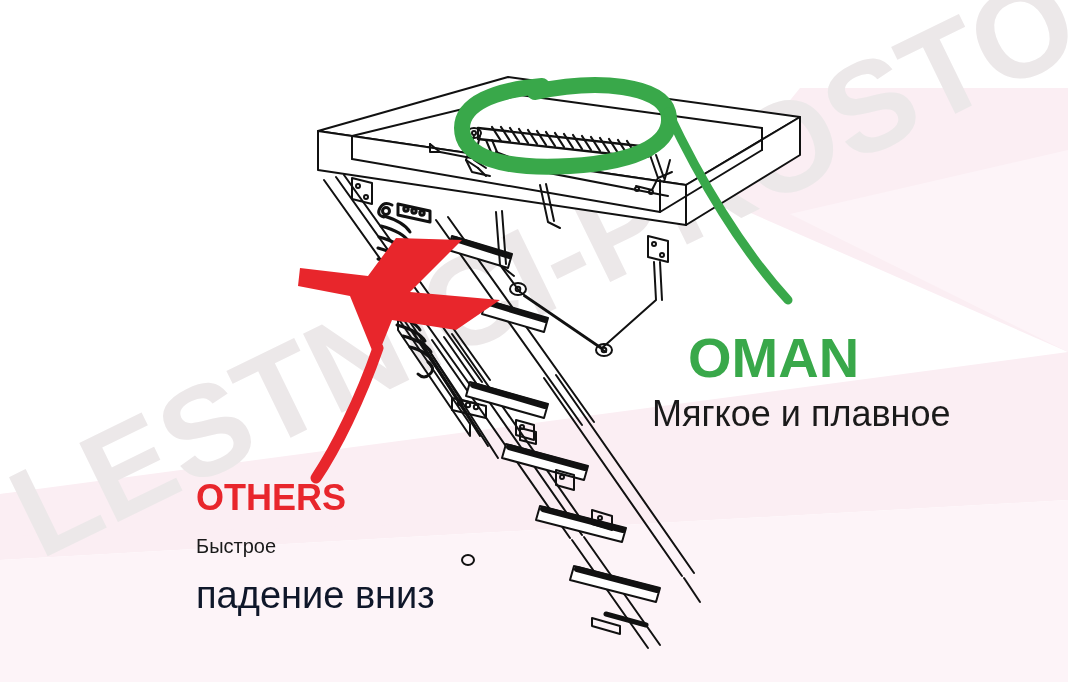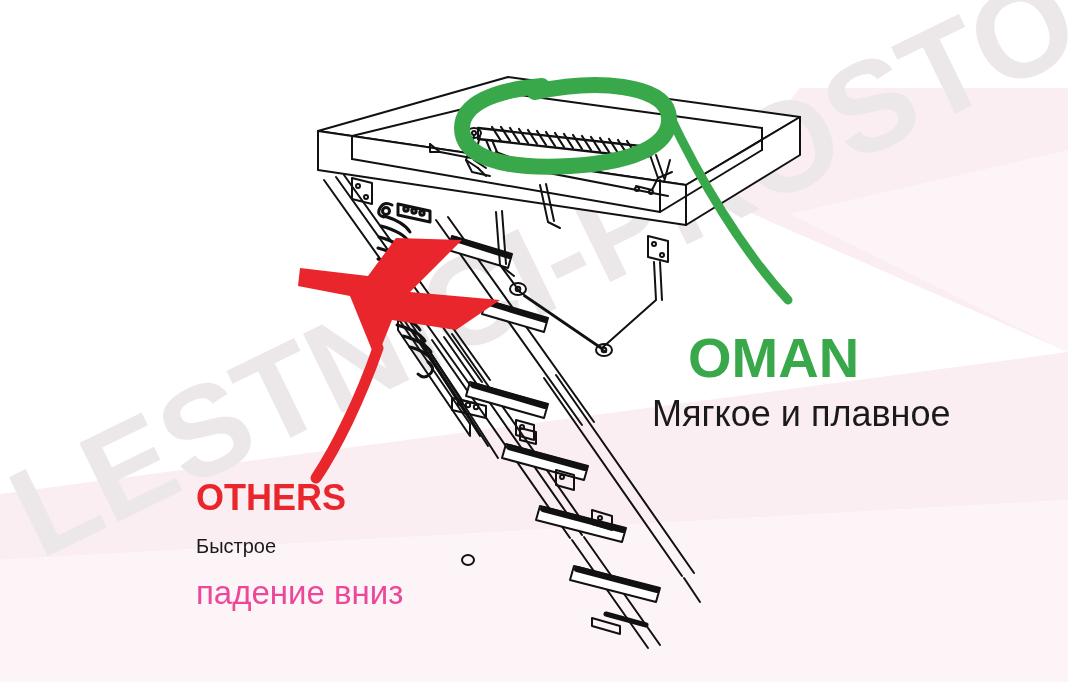--- a/index.html
+++ b/index.html
@@ -65,23 +65,23 @@
   .others-l1 {
     left: 196px;
     top: 536px;
     font-size: 20px;
     font-weight: normal;
     color: #1a1a1a;
   }
   .others-l2 {
     left: 196px;
     top: 576px;
-    font-size: 33px;
+    font-size: 38px;
     font-weight: normal;
-    color: #ec4899;
+    color: #0f172a;
   }
 </style>
 </head>
 <body>
 
 <div id="stage">
 
   <svg id="bg-layer" viewBox="0 0 1068 682">
     <rect x="0" y="0" width="1068" height="682" fill="#ffffff"></rect>
 

